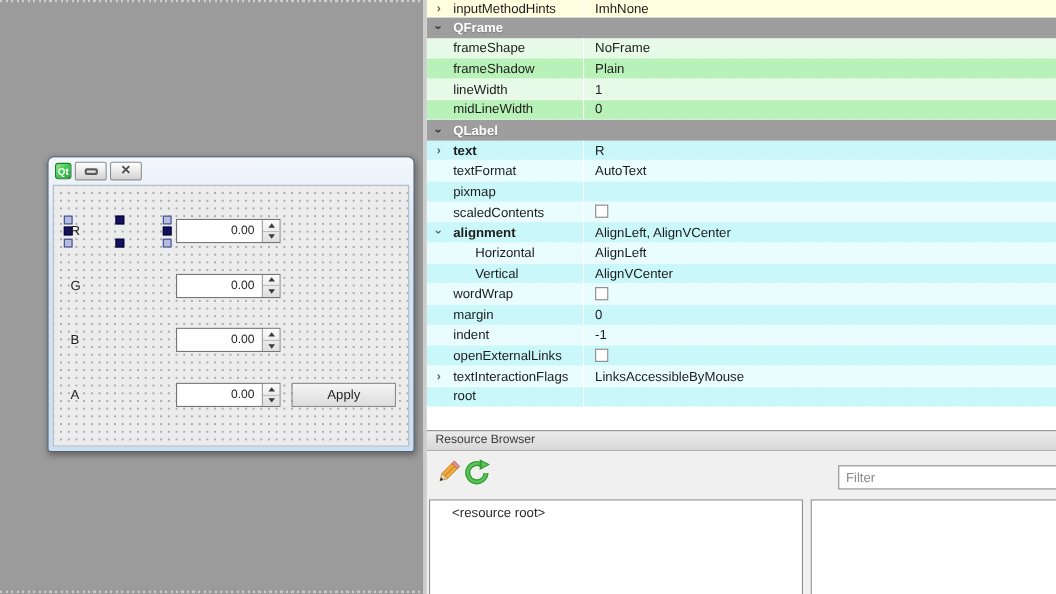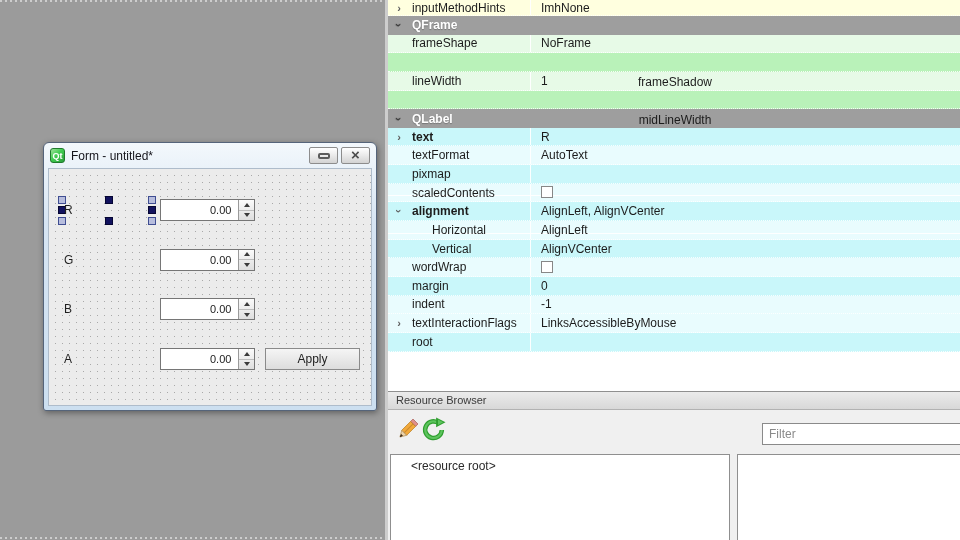--- a/index.html
+++ b/index.html
@@ -61,21 +61,21 @@
   .chev span { display:inline-block; }
   .chev.open span { transform:rotate(90deg); }
   .pname { flex:0 0 120px; padding-left:2px; white-space:nowrap; overflow:hidden; }
   .pname.ind { padding-left:22px; }
   .b { font-weight:bold; }
   .coldiv { flex:0 0 1px; align-self:stretch; background:rgba(255,255,255,.95); }
   .pval { flex:1; padding-left:10px; white-space:nowrap; overflow:hidden; }
   .cbox { width:12px; height:12px; border:1px solid #878787; background:#fff; display:inline-block; margin-top:2px; }
   .t-yellow { background:var(--row-yellow,#ffffdf); }
   .t-green.s-light { background:var(--green-l,#e7fae7); }
-  .t-green.s-dark  { background:var(--green-d,#b9f2b9);flex-direction:column; }
+  .t-green.s-dark  { background:var(--green-d,#b9f2b9); }
   .t-cyan.s-light  { background:var(--cyan-l,#e9fcfe); }
   .t-cyan.s-dark   { background:var(--cyan-d,#c9f7fa); }
   .group { background:var(--grp,#9e9e9e); color:#fff; font-weight:bold;
     text-shadow:0 1px 1px rgba(0,0,0,.25); }
   .group .chev { color:#3b3b3b; }
 
   
   .res { position:absolute; left:385px; top:391px; width:575px; height:149px;
     background:#f0f0f0; border-left:3px solid #cdcdcd; overflow:hidden; }
   .res-header { height:19px; background:linear-gradient(#ebebeb,#d8d8d8);
@@ -98,21 +98,20 @@
 <body>
 
 <div id="canvas">
 
   <div class="dotline dot-top"></div>
   <div class="dotline dot-bottom"></div>
 
   <div class="form-window">
     <div class="titlebar">
       <div class="qticon">Qt</div>
-      <div class="wtitle">Form - untitled*</div>
       <div class="winbtn">
         <span class="min-glyph"></span>
       </div>
       <div class="winbtn">
         <span class="close-glyph">×</span>
       </div>
     </div>
     <div class="form-canvas" id="form-canvas">
 
       <div class="handle light" style="left:9px;top:27px"></div>
@@ -267,20 +266,26 @@
         <div class="pname">margin</div>
         <div class="coldiv"></div>
         <div class="pval">0</div>
       </div>
       <div class="prow t-cyan s-light">
         <div class="chev"></div>
         <div class="pname">indent</div>
         <div class="coldiv"></div>
         <div class="pval">-1</div>
       </div>
+      <div class="prow t-cyan s-dark">
+        <div class="chev"></div>
+        <div class="pname">openExternalLinks</div>
+        <div class="coldiv"></div>
+        <div class="pval"><span class="cbox"></span></div>
+      </div>
       <div class="prow t-cyan s-light">
         <div class="chev"><span>›</span></div>
         <div class="pname">textInteractionFlags</div>
         <div class="coldiv"></div>
         <div class="pval">LinksAccessibleByMouse</div>
       </div>
       <div class="prow t-cyan s-dark">
         <div class="chev"></div>
         <div class="pname">root</div>
         <div class="coldiv"></div>

